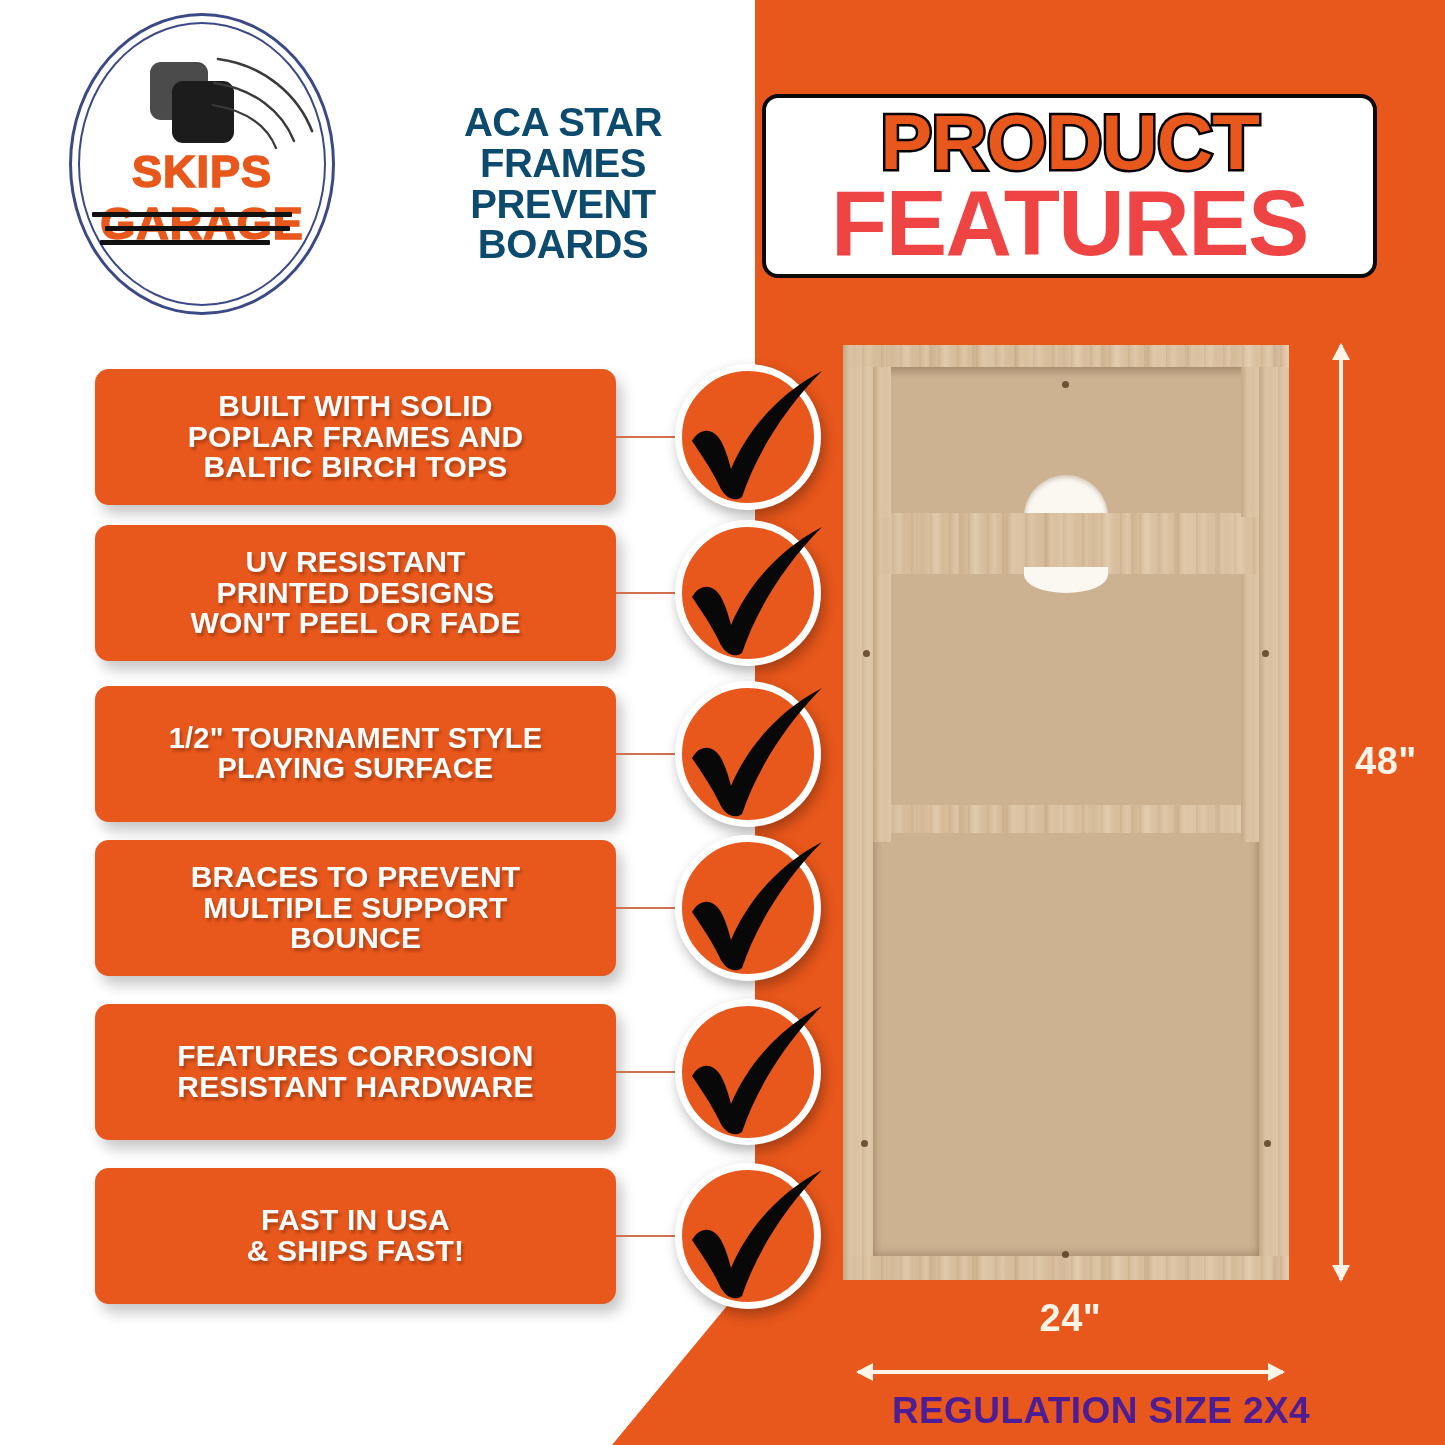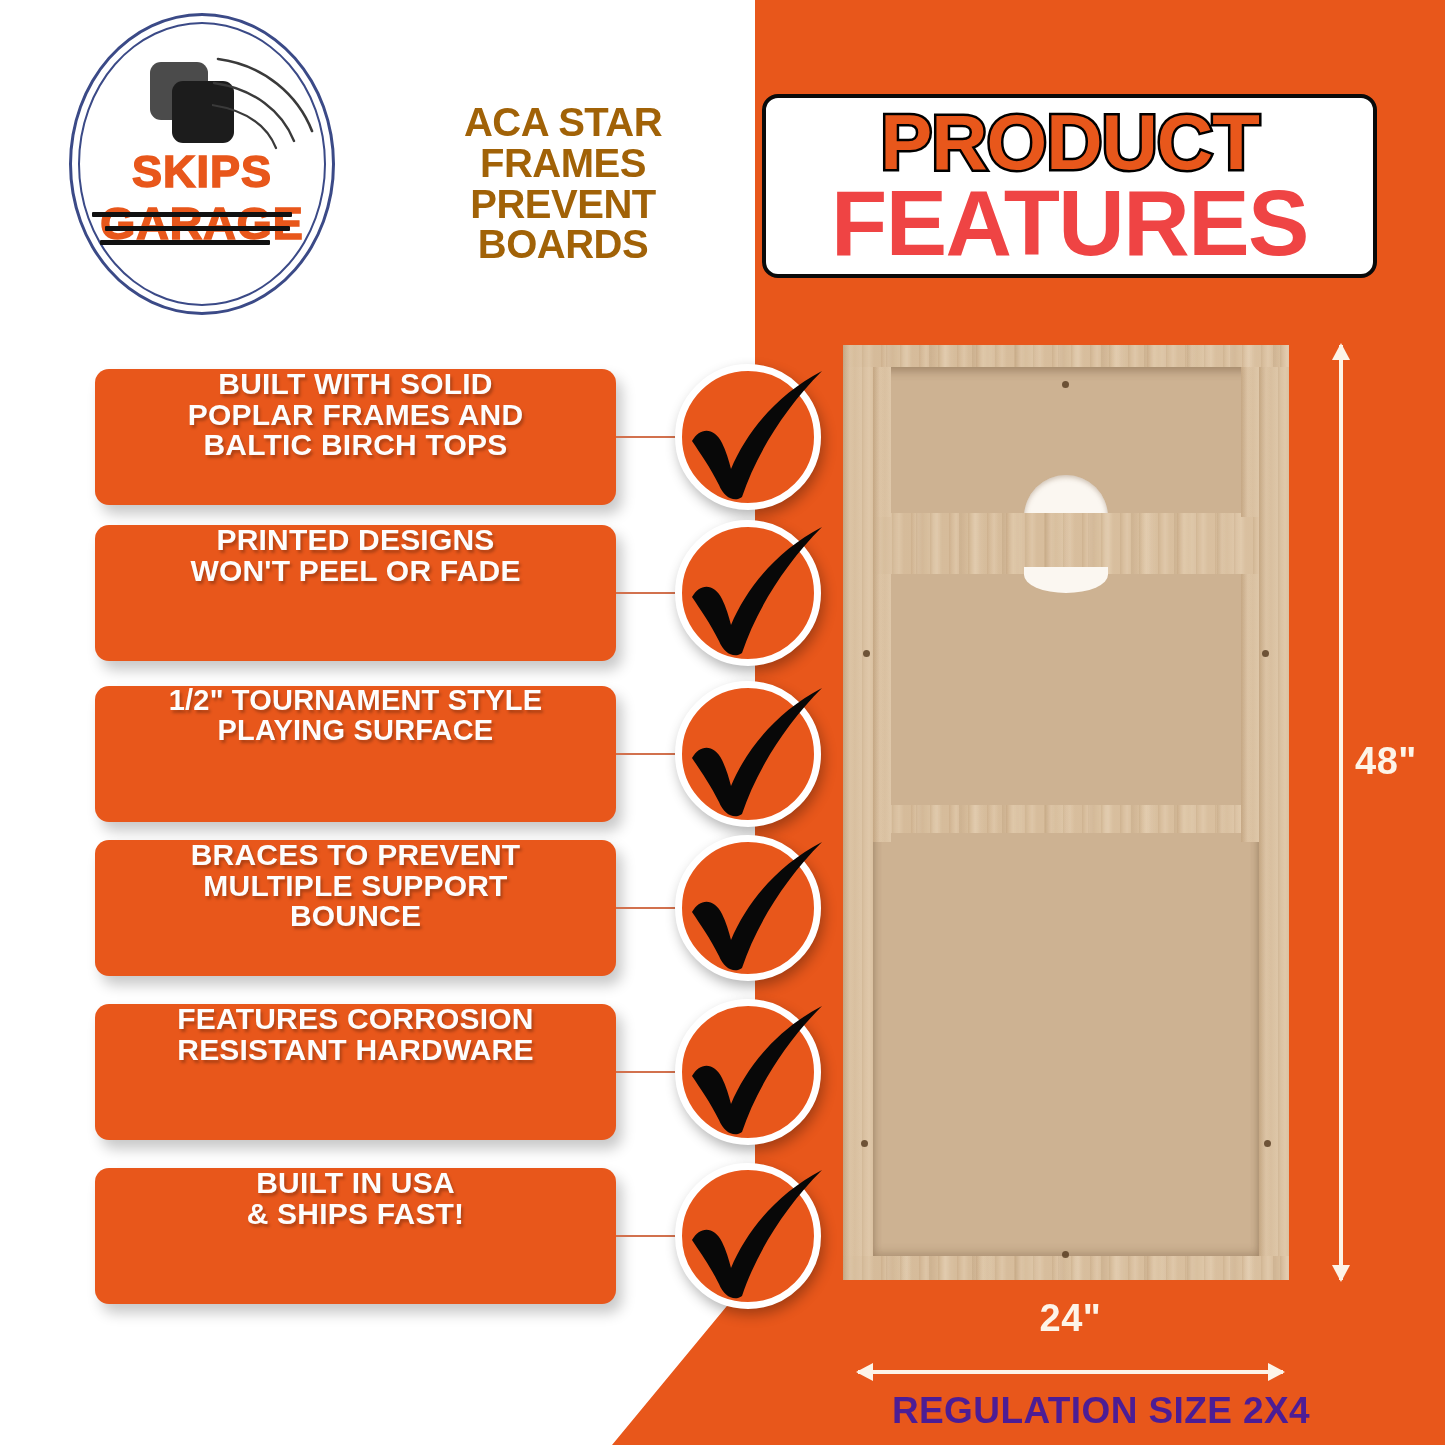--- a/index.html
+++ b/index.html
@@ -44,21 +44,21 @@
   }
   .logo-bars{position:absolute;left:50%;top:204px;transform:translateX(-50%);width:220px;}
   .logo-bars .bar{height:5px;background:#111;margin-bottom:9px;border-radius:1px;}
   .logo-bars .bar.b1{width:200px;margin-left:0px;}
   .logo-bars .bar.b2{width:185px;margin-left:13px;}
   .logo-bars .bar.b3{width:170px;margin-left:8px;}
 
   
   .product-title{
     position:absolute;left:398px;top:102px;width:330px;
-    text-align:center;color:#a16207;
+    text-align:center;color:#0c4a6e;
     font-size:40px;font-weight:bold;line-height:1.02;
     letter-spacing:-0.5px;
   }
 
   
   .header-box{
     position:absolute;left:762px;top:94px;width:615px;height:184px;
     background:#fff;border:4px solid #0a0a0a;border-radius:16px;
     box-sizing:border-box;
     display:flex;flex-direction:column;align-items:center;justify-content:center;
@@ -73,21 +73,21 @@
     font-size:92px;font-weight:bold;line-height:0.92;letter-spacing:-1.5px;
     color:#ef4444;margin-top:2px;
   }
 
   
   .feature-row{position:absolute;left:0;width:830px;height:136px;}
   .pill{
     position:absolute;left:95px;top:0;width:521px;height:100%;
     background:#E8571B;border-radius:14px;
     box-shadow:6px 9px 14px rgba(0,0,0,0.22);
-    display:flex;justify-content:center;
+    display:flex;align-items:center;justify-content:center;
     box-sizing:border-box;padding:0 14px;
   }
   .pill-text{
     color:#fdfdfd;font-size:30px;font-weight:600;line-height:1.02;
     text-align:center;letter-spacing:0.2px;
     text-shadow:2px 3px 3px rgba(0,0,0,0.25);
   }
   .pill-text.small{font-size:29px;}
   .connector{
     position:absolute;left:616px;top:50%;width:80px;height:2px;
@@ -240,20 +240,21 @@
     <div class="connector"></div>
     <div class="check-circle"></div>
     <svg class="check-mark" viewBox="0 0 160 160">
       <path d="M20 84 C28 70, 42 70, 50 86 C54 94, 57 104, 59 112 C74 76, 104 38, 150 14 C112 52, 84 98, 70 140 C62 146, 52 140, 47 128 C38 110, 28 96, 20 84 Z" fill="#080808"></path>
     </svg>
   </div>
 
   <div class="feature-row" style="top:525px;">
     <div class="pill">
       <div class="pill-text">
+        <div>UV RESISTANT</div>
         <div>PRINTED DESIGNS</div>
         <div>WON'T PEEL OR FADE</div>
       </div>
     </div>
     <div class="connector"></div>
     <div class="check-circle"></div>
     <svg class="check-mark" viewBox="0 0 160 160">
       <path d="M20 84 C28 70, 42 70, 50 86 C54 94, 57 104, 59 112 C74 76, 104 38, 150 14 C112 52, 84 98, 70 140 C62 146, 52 140, 47 128 C38 110, 28 96, 20 84 Z" fill="#080808"></path>
     </svg>
   </div>
@@ -297,21 +298,21 @@
     <div class="connector"></div>
     <div class="check-circle"></div>
     <svg class="check-mark" viewBox="0 0 160 160">
       <path d="M20 84 C28 70, 42 70, 50 86 C54 94, 57 104, 59 112 C74 76, 104 38, 150 14 C112 52, 84 98, 70 140 C62 146, 52 140, 47 128 C38 110, 28 96, 20 84 Z" fill="#080808"></path>
     </svg>
   </div>
 
   <div class="feature-row" style="top:1168px;">
     <div class="pill">
       <div class="pill-text">
-        <div>BUILT IN USA</div>
+        <div>FAST IN USA</div>
         <div>&amp; SHIPS FAST!</div>
       </div>
     </div>
     <div class="connector"></div>
     <div class="check-circle"></div>
     <svg class="check-mark" viewBox="0 0 160 160">
       <path d="M20 84 C28 70, 42 70, 50 86 C54 94, 57 104, 59 112 C74 76, 104 38, 150 14 C112 52, 84 98, 70 140 C62 146, 52 140, 47 128 C38 110, 28 96, 20 84 Z" fill="#080808"></path>
     </svg>
   </div>
 

